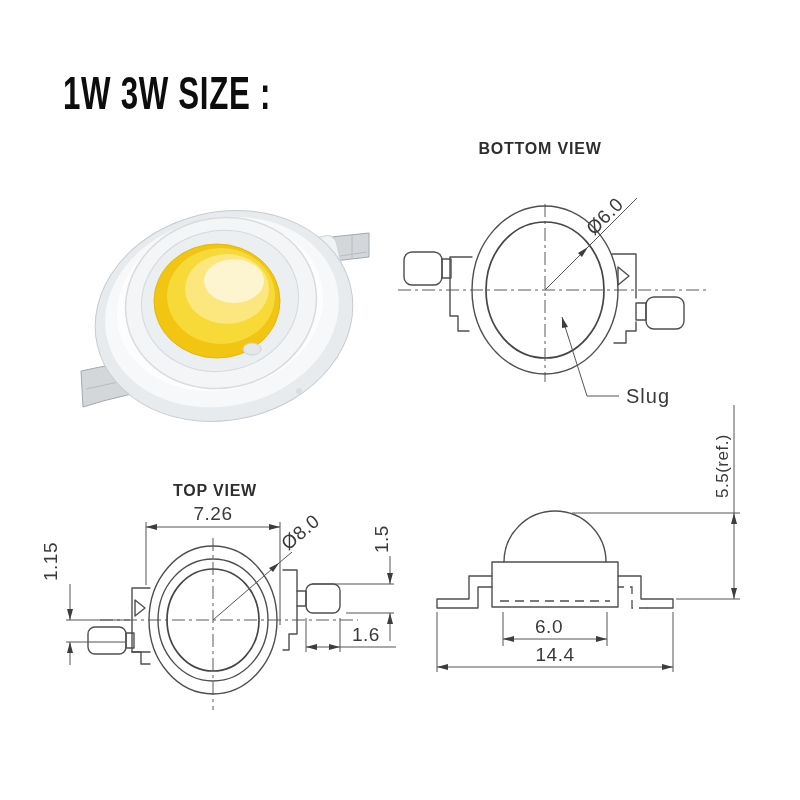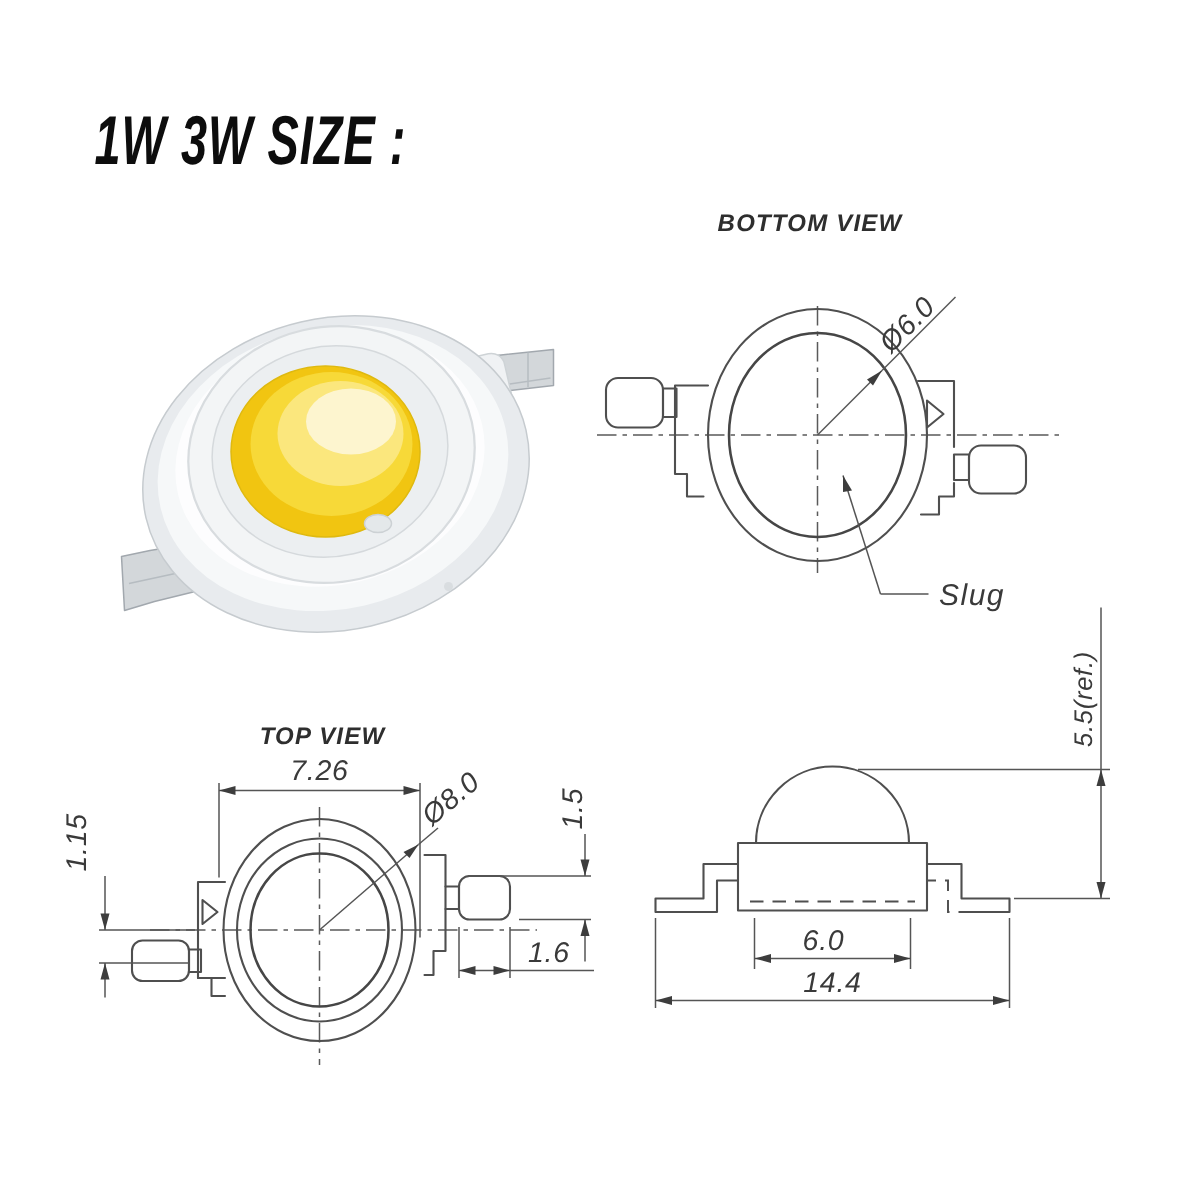--- a/index.html
+++ b/index.html
@@ -1,17 +1,17 @@
 <!DOCTYPE html>
 <html><head>
 <meta charset="utf-8">
 <style>
   html,body{margin:0;padding:0;background:#ffffff;}
   .canvas{position:relative;width:800px;height:800px;background:#ffffff;overflow:hidden;
-          font-family:"Liberation Sans", sans-serif;font-style:italic;}
+          font-family:"Liberation Sans", sans-serif;}
   .page-title{position:absolute;left:63px;top:66px;font-size:46px;font-weight:800;
               color:#0d0d0d;letter-spacing:1px;transform:scale(.68,1);transform-origin:left top;
               white-space:nowrap;}
   svg{position:absolute;left:0;top:0;}
   .outline{stroke:#4f4f4f;stroke-width:1.4;fill:none;stroke-linejoin:round;stroke-linecap:round;}
   .outline2{stroke:#464646;stroke-width:1.7;fill:none;}
   .center{stroke:#5a5a5a;stroke-width:1;fill:none;stroke-dasharray:13 4 3 4;}
   .dimline{stroke:#555555;stroke-width:1;fill:none;}
   .dashed{stroke:#4f4f4f;stroke-width:1.3;fill:none;stroke-dasharray:9 6;}
   .arrow{fill:#3d3d3d;stroke:none;}

